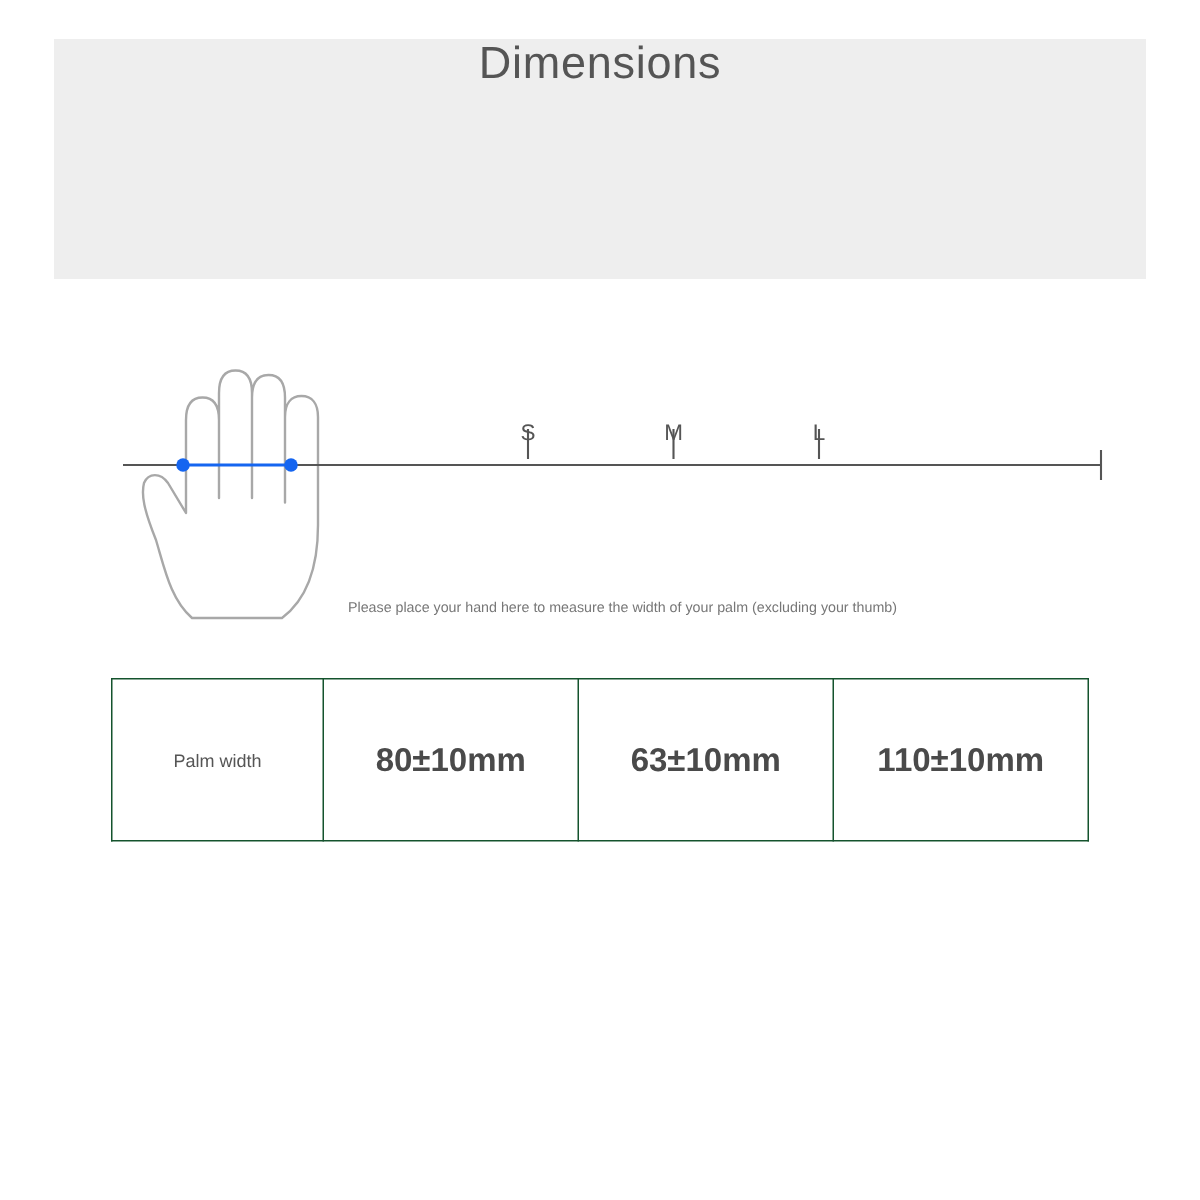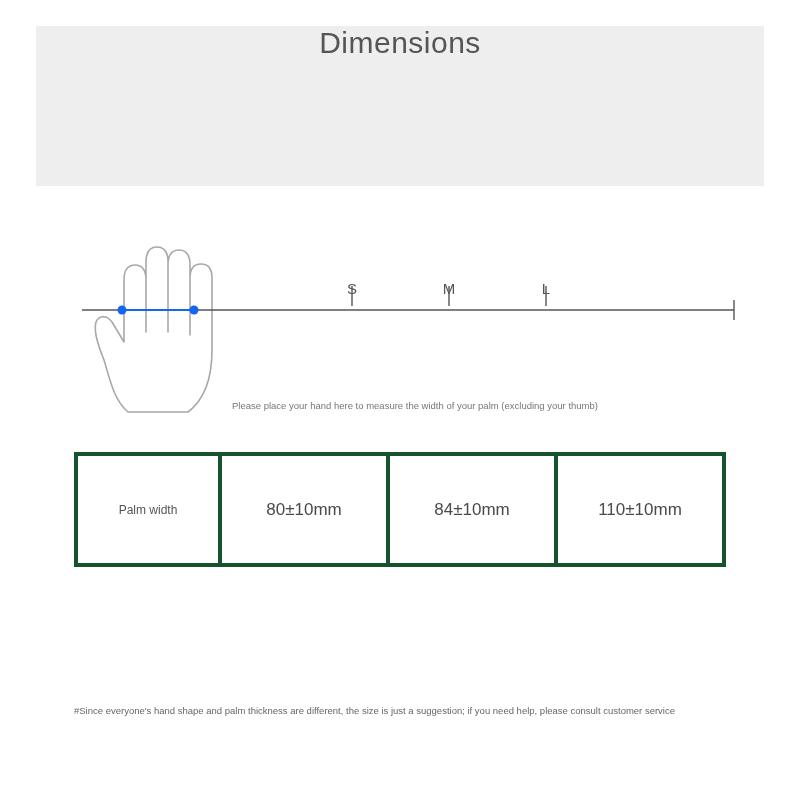--- a/index.html
+++ b/index.html
@@ -76,34 +76,34 @@
   
   .size-table {
     position: absolute;
     left: 74px;
     top: 452px;
     width: 652px;
     border-collapse: collapse;
     table-layout: fixed;
   }
   .size-table td {
-    border: 4px solid #14532d;
+    border: 1px solid #14532d;
     height: 105px;
     text-align: center;
     vertical-align: middle;
   }
   .row-label {
     width: 138px;
     font-size: 12px;
     color: #555555;
   }
   .value-cell {
-    font-size: 17px;
+    font-size: 22px;
     color: #4a4a4a;
-    font-weight: 400;
+    font-weight: 700;
   }
   .size-chip {
     display: inline-block;
     width: 42px;
     height: 42px;
     line-height: 42px;
     background: #1565f0;
     color: #ffffff;
     font-size: 22px;
     font-weight: 700;
@@ -162,21 +162,20 @@
   <div class="tick-label tick-l">L</div>
 
   <div class="measure-note">Please place your hand here to measure the width of your palm (excluding your thumb)</div>
 </div>
 
 <table class="size-table">
   <tbody>
     <tr>
       <td class="row-label">Palm width</td>
       <td class="value-cell">80±10mm</td>
-      <td class="value-cell">84±10mm</td>
+      <td class="value-cell">63±10mm</td>
       <td class="value-cell">110±10mm</td>
     </tr>
   </tbody>
 </table>
 
 <div class="footnotes">
-  <div class="footnote">#Since everyone's hand shape and palm thickness are different, the size is just a suggestion; if you need help, please consult customer service</div>
 </div>
 
 </body></html>

